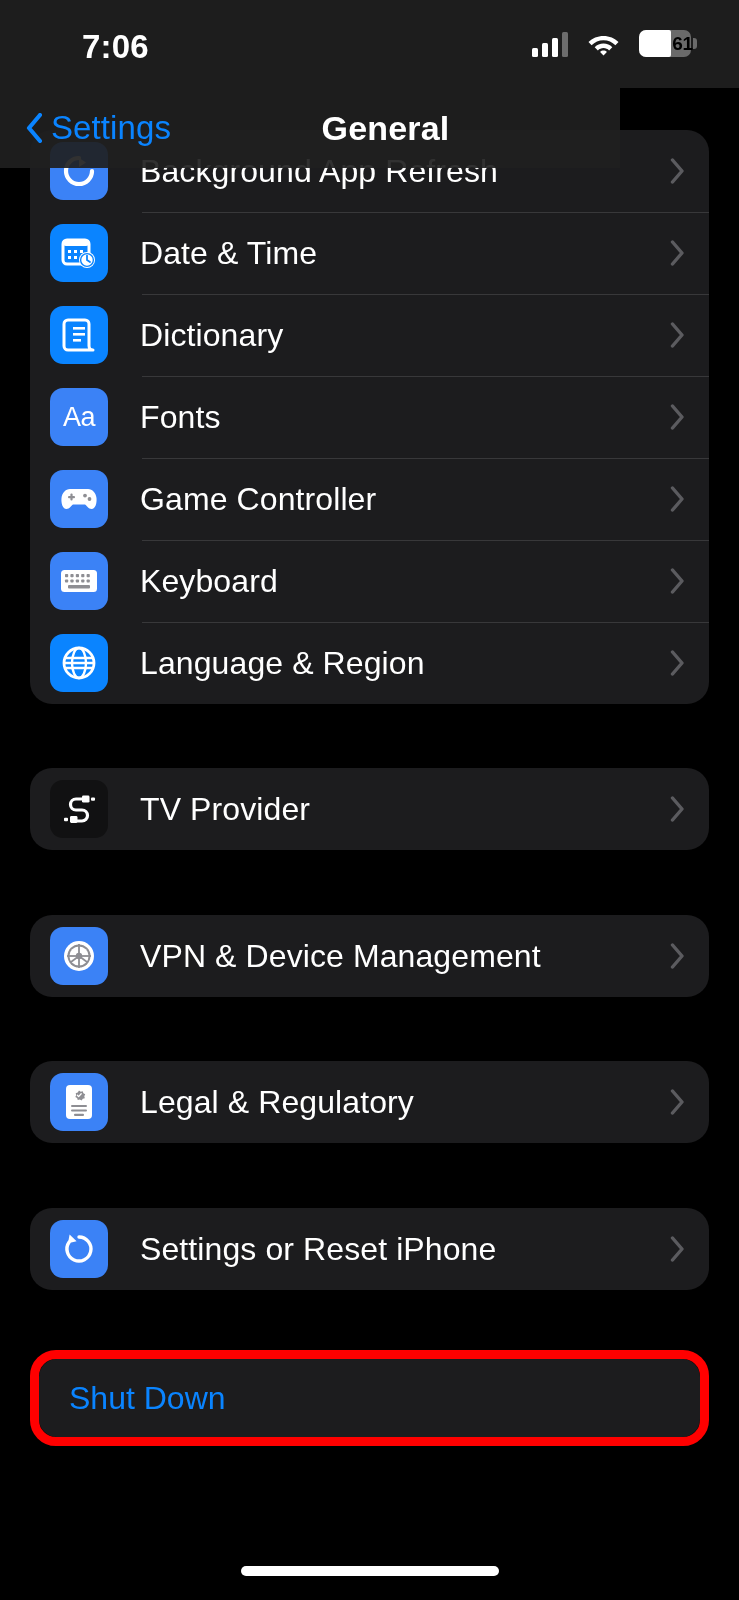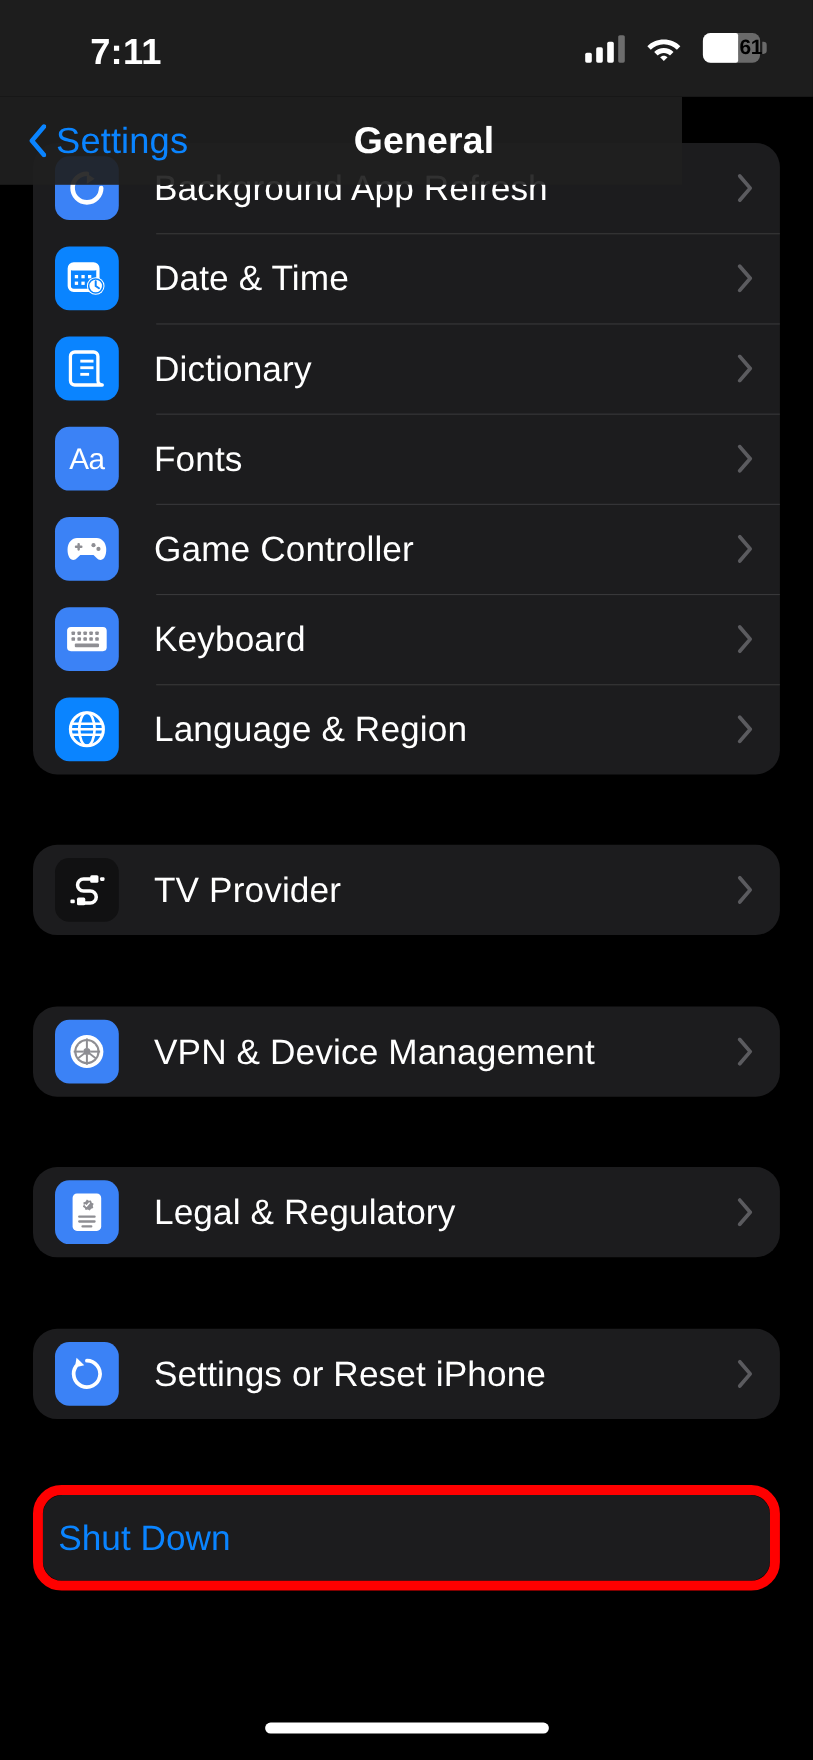--- a/index.html
+++ b/index.html
@@ -142,21 +142,21 @@
   .shutdown-wrap {
     position:absolute; left:30px; top:1350px;
     width:679px; height:96px;
   }
   .shutdown-card {
     position:absolute; left:9px; top:9px;
     width:661px; height:78px;
     background:#1c1c1e;
     border-radius:18px;
     display:flex; align-items:center;
-    padding-left:14px;
+    padding-left:30px;
     cursor:pointer;
   }
   .shutdown-label {
     color:#0a84ff; font-size:32px; font-weight:400;
   }
   .highlight-box {
     position:absolute; left:0; top:0;
     width:679px; height:96px;
     border:9px solid #ff0000;
     border-radius:26px;
@@ -383,21 +383,21 @@
     <div class="shutdown-wrap">
       <div class="shutdown-card">
         <span class="shutdown-label" style="color: rgb(10, 132, 255);">Shut Down</span>
       </div>
       <div class="highlight-box" style="border-color: rgb(255, 0, 0);"></div>
     </div>
 
   </div>
 
   <div class="statusbar">
-    <div class="status-time">7:11</div>
+    <div class="status-time">7:06</div>
     <div class="status-right">
 
       <div class="sig">
         <i></i>
           <i></i>
           <i></i>
           <i></i>
       </div>
 
       <div class="wifi">

